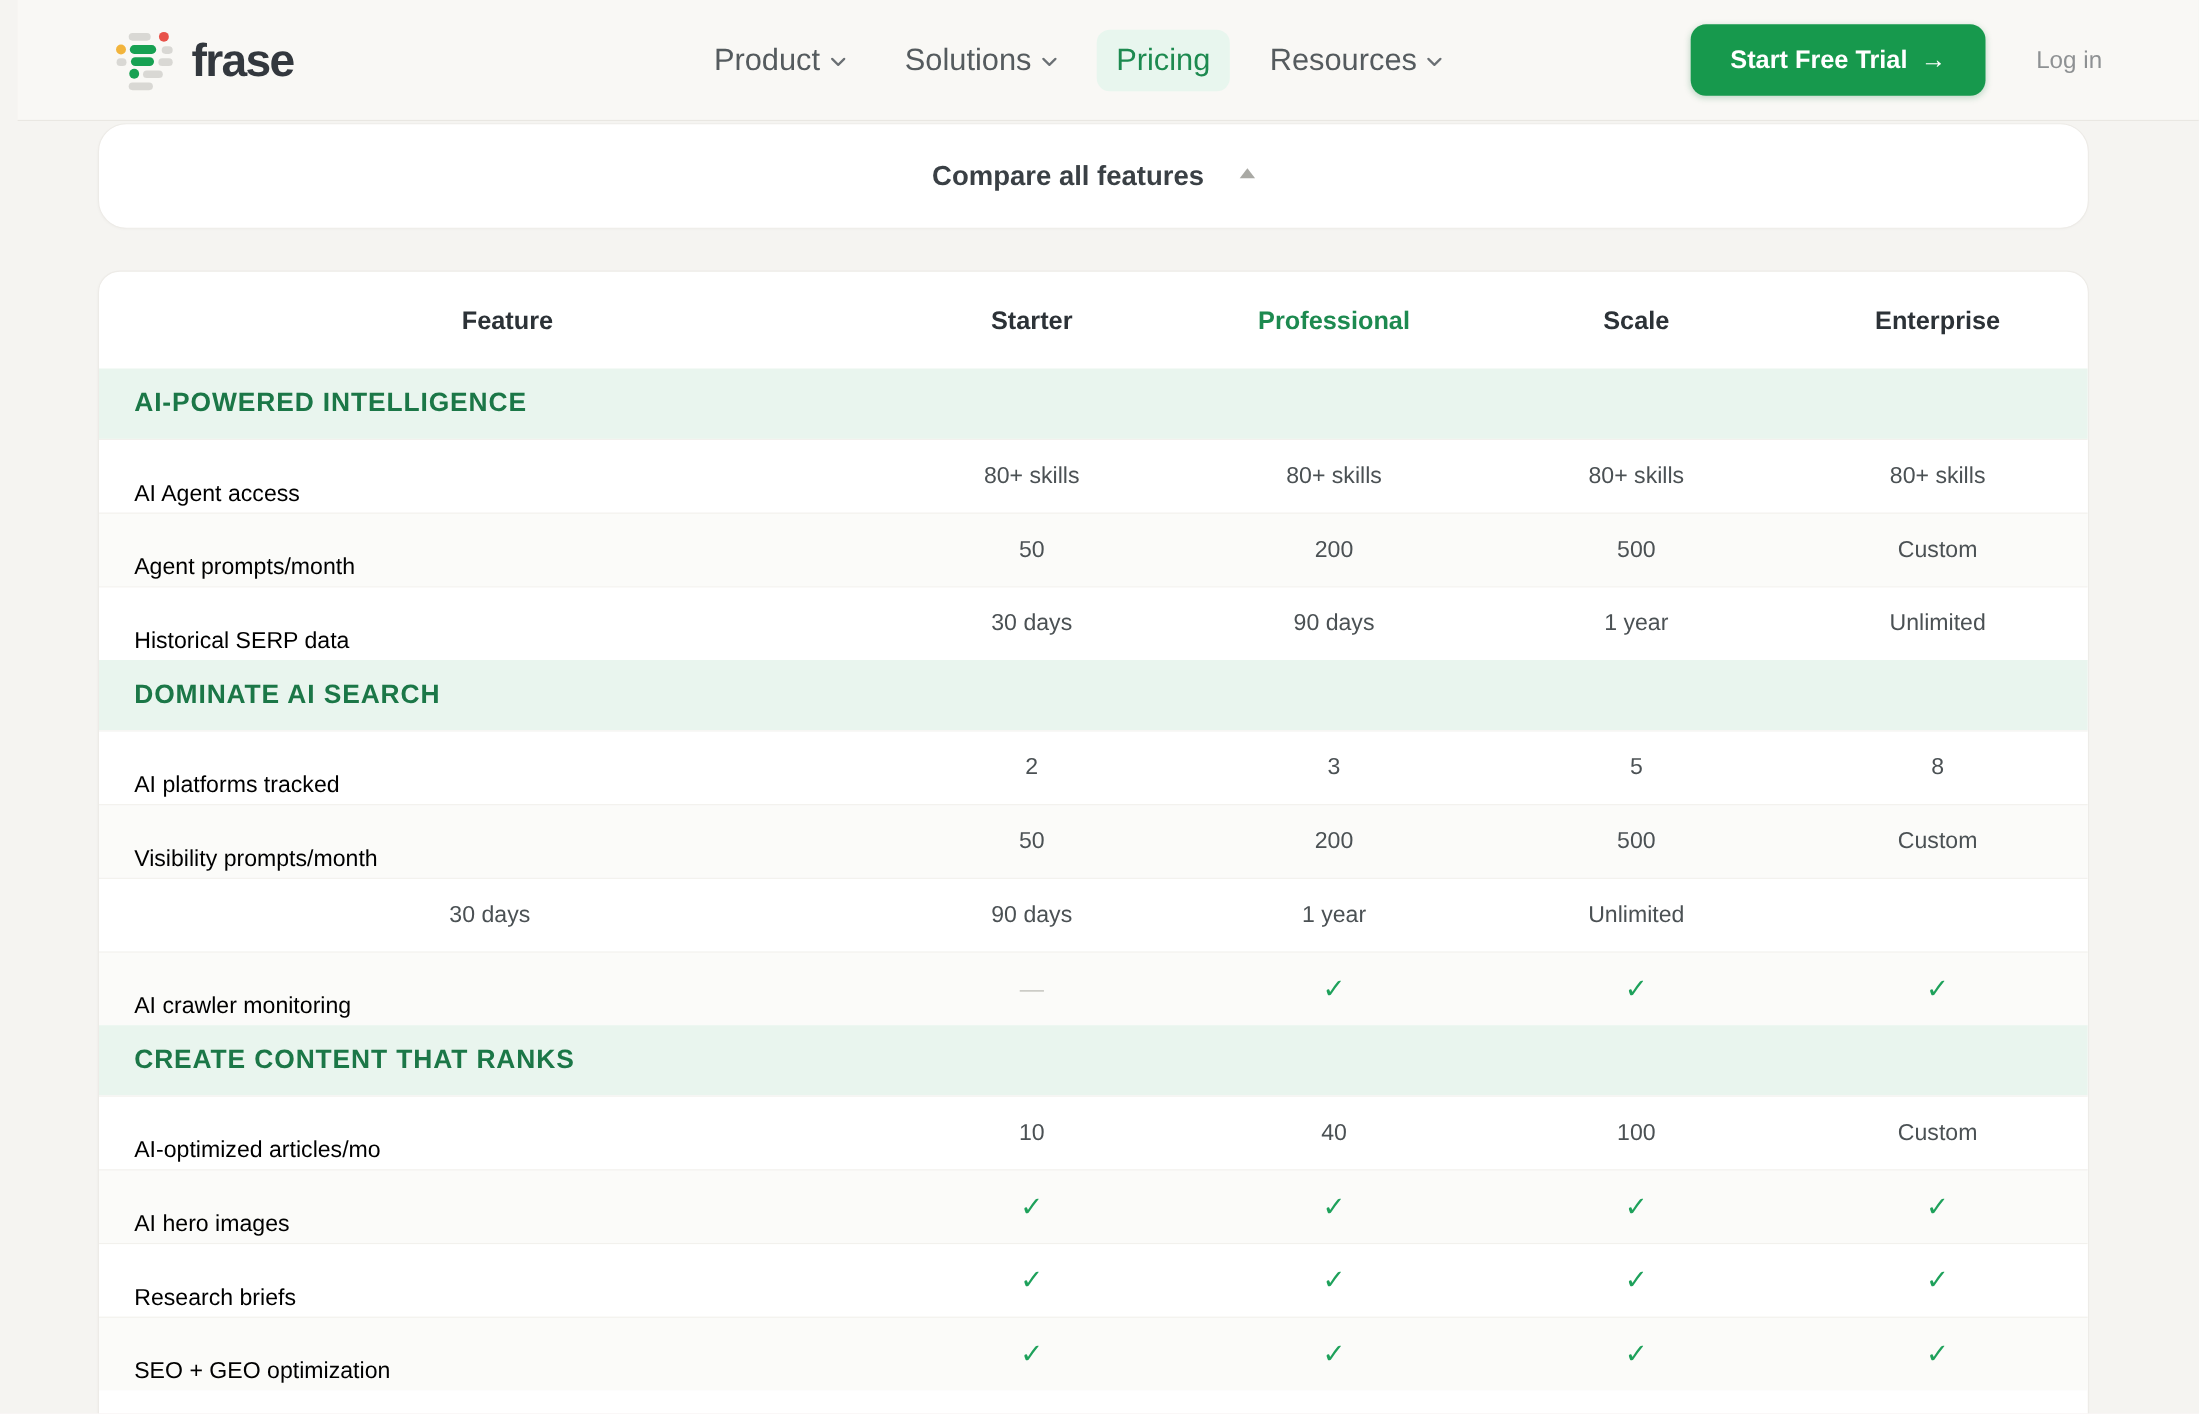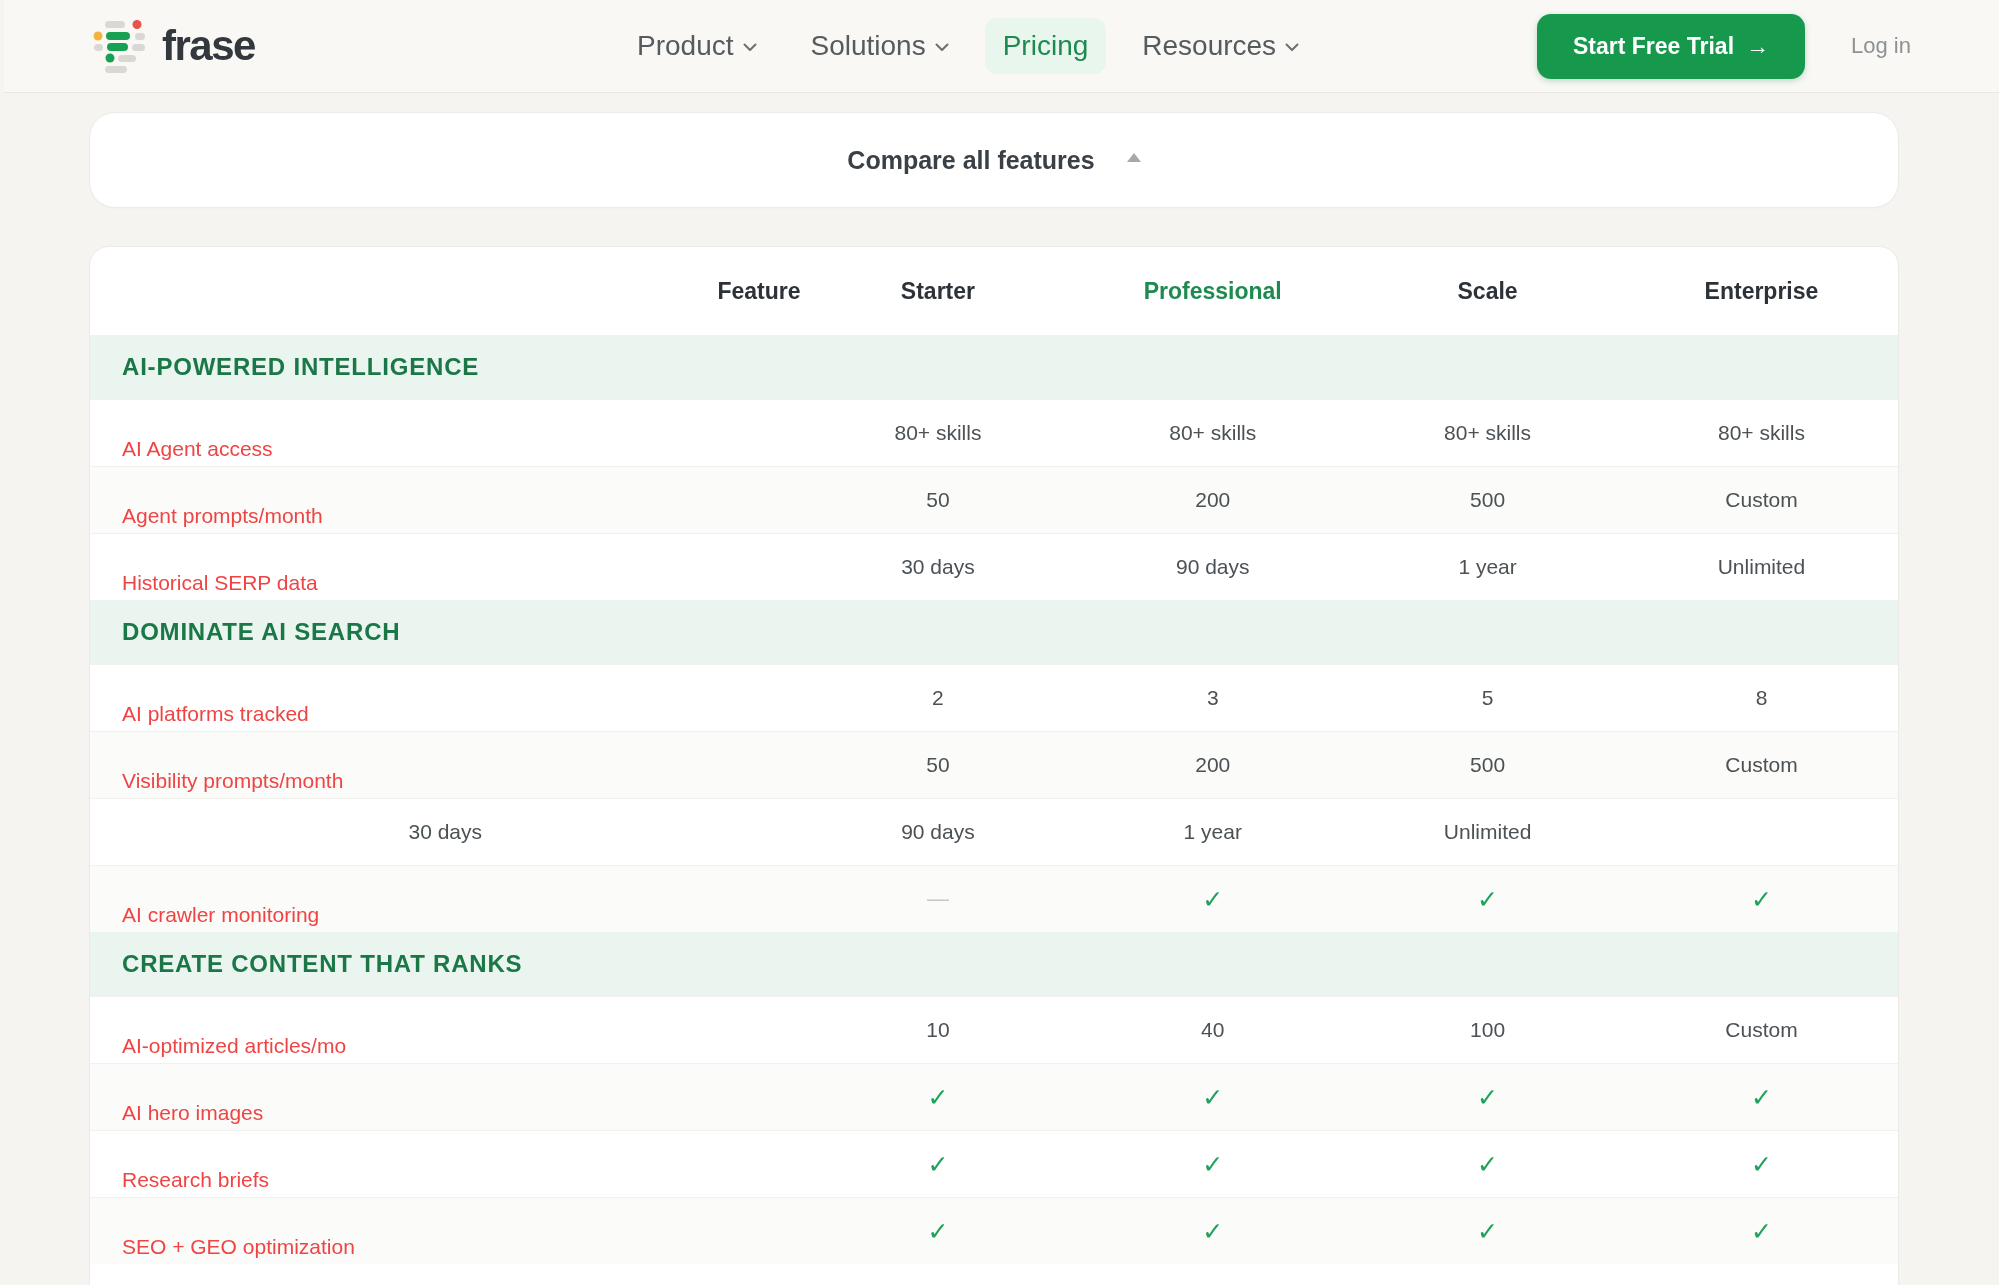--- a/index.html
+++ b/index.html
@@ -5,21 +5,21 @@
   * { margin:0; padding:0; box-sizing:border-box; }
   html,body { background:#f5f4f1; }
   body { font-family:"Liberation Sans", sans-serif; }
   .viewport {
     position:relative; width:1999px; height:1285px;
     background:#f5f4f1; overflow:hidden;
   }
 
   
   .top-nav {
-    position:absolute; top:0; left:4px; right:0; height:93px;
+    position:absolute; top:0; left:16px; right:0; height:110px;
     background:#f9f8f5; border-bottom:1px solid #e9e7e2;
     display:flex; align-items:center;
   }
   .logo { display:flex; align-items:center; gap:14px; margin-left:88px; cursor:pointer; }
   .logo-text { font-size:42px; font-weight:700; color:#33383e; letter-spacing:-1.5px; }
   .nav-center {
     position:absolute; left:615px; display:flex; align-items:center; gap:18px;
   }
   .nav-item {
     display:flex; align-items:center; gap:9px;
@@ -52,33 +52,33 @@
 
   
   .table-card {
     position:absolute; left:89px; top:246px; width:1810px; height:1200px;
     background:#ffffff; border:1px solid #edebe7; border-radius:20px 20px 0 0;
     overflow:hidden; box-shadow:0 1px 2px rgba(0,0,0,0.02);
   }
   .grid-row { display:grid; grid-template-columns:39.3% 15.2% 15.2% 15.2% 15.1%; align-items:center; }
   .thead { height:88px; }
   .th { font-size:23px; font-weight:700; color:#2c3237; text-align:center; }
-  .th.feature { text-align:right; padding-left:32px; }
+  .th.feature { text-align:center; padding-left:32px; }
   .th.highlight { color:#1d8a50; }
 
   .section-row {
     height:64px; background:#e9f5ee;
     display:flex; align-items:center; padding-left:32px;
   }
   .section-title {
     font-size:24px; font-weight:700; color:#1b7747; letter-spacing:0.8px;
   }
   .data-row { height:67px; border-top:1px solid #f2f1ed; background:#ffffff; }
   .data-row.alt { background:#fbfbf9; }
-  .feature-label { font-size:21px; color:#ef4444; padding-left:32px; text-align:left;margin-top:32px; }
+  .feature-label { font-size:21px; color:#000000; padding-left:32px; text-align:left;margin-top:32px; }
   .plan-value { font-size:21px; color:#4b5154; text-align:center; }
   .check { color:#1ea15b; font-size:25px; }
   .dash { color:#c9c9c4; font-size:22px; }
 </style>
 </head>
 <body>
 
 <div class="viewport">
 
   <div class="top-nav">

